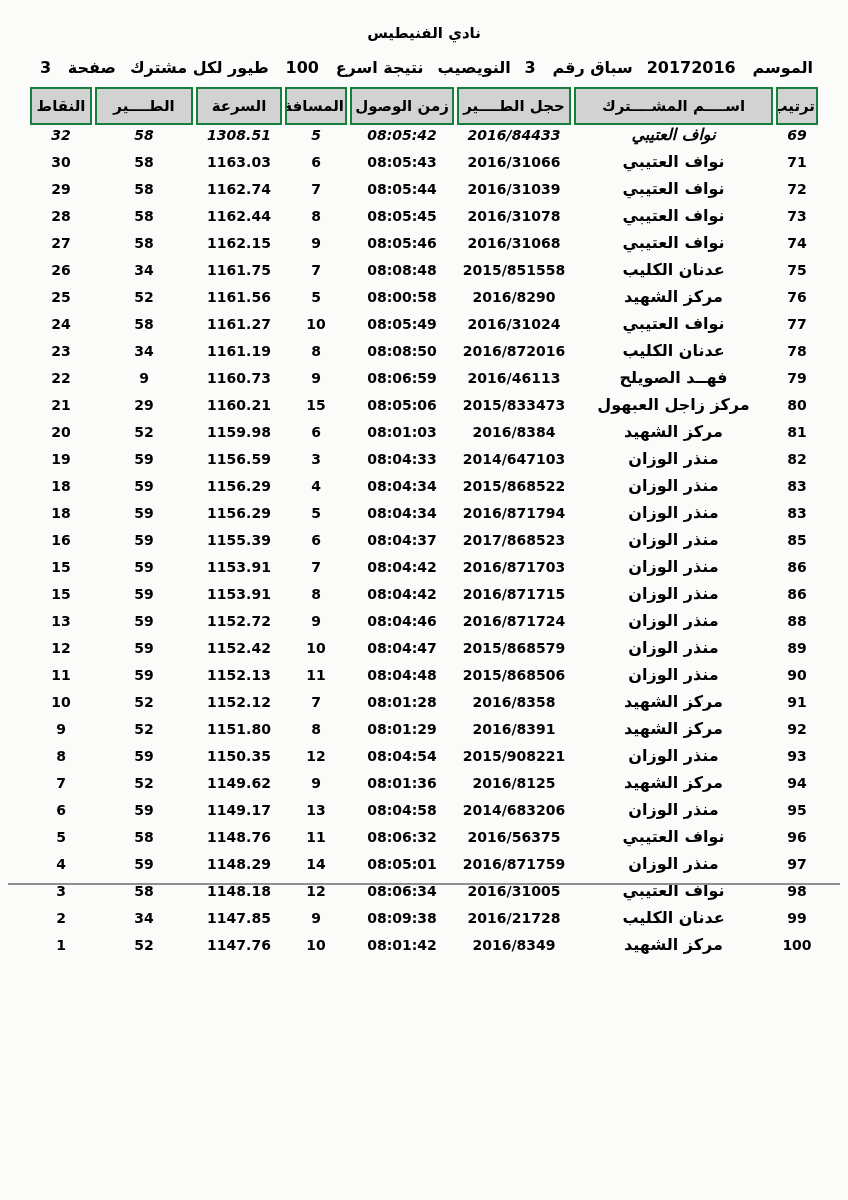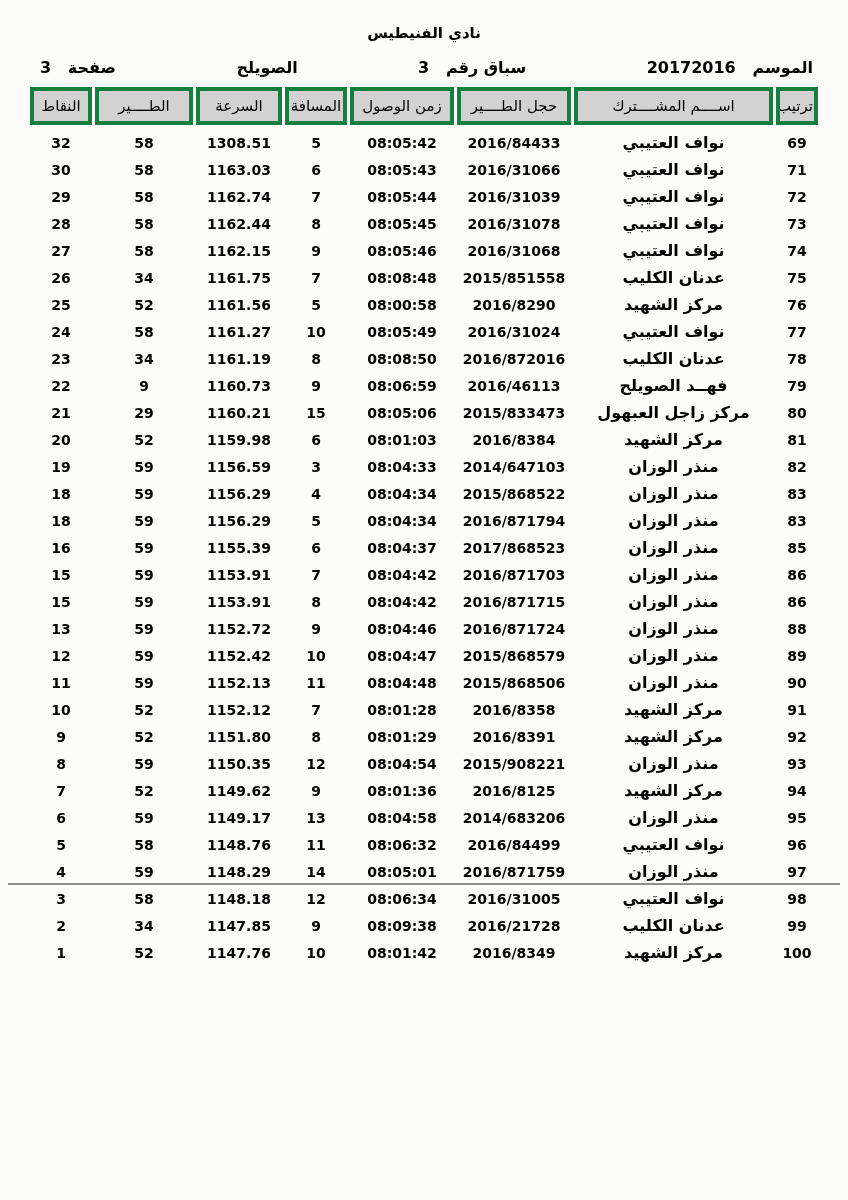--- a/index.html
+++ b/index.html
@@ -37,41 +37,41 @@
   .results-table {
     direction: rtl;
     table-layout: fixed;
     width: 782px;
     margin: 10px auto 0 auto;
     border-collapse: separate;
     border-spacing: 3px 0;
   }
   .results-table thead th {
     background: #d2d2d2;
-    border: 4px solid #15803d;
-    font-weight: normal;
+    border: 2px solid #15803d;
+    font-weight: bold;
     font-size: 15px;
     height: 38px;
     text-align: center;
     vertical-align: middle;
     padding: 2px 1px;
     overflow: hidden;
     white-space: nowrap;
   }
   .results-table tbody td {
     text-align: center;
     vertical-align: middle;
     font-weight: bold;
     font-size: 14px;
     line-height: 18px;
     padding: 4.5px 1px;
     white-space: nowrap;
     overflow: hidden;
   }
-  .results-table tbody tr:first-child td { padding-top: 9px; }
+  .results-table tbody tr:first-child td { padding-top: 1px; font-style: italic; }
   
   .results-table th:nth-child(1), .results-table td:nth-child(1) { width: 42px;  } 
   .results-table th:nth-child(2), .results-table td:nth-child(2) { width: 199px; } 
   .results-table th:nth-child(3), .results-table td:nth-child(3) { width: 114px; } 
   .results-table th:nth-child(4), .results-table td:nth-child(4) { width: 104px; } 
   .results-table th:nth-child(5), .results-table td:nth-child(5) { width: 62px;  } 
   .results-table th:nth-child(6), .results-table td:nth-child(6) { width: 86px;  } 
   .results-table th:nth-child(7), .results-table td:nth-child(7) { width: 98px;  } 
   .results-table th:nth-child(8), .results-table td:nth-child(8) { width: 62px;  } 
   .results-table td:nth-child(2) { font-size: 16px; } 
@@ -86,21 +86,22 @@
 </head>
 <body>
 
 <div class="page">
 
   <div class="club-title">نادي الفنيطيس</div>
 
   <div class="info-line">
     <span class="seg">الموسم&nbsp;&nbsp; 20172016</span>
     <span class="seg">سباق رقم&nbsp;&nbsp; 3</span>
-    <span class="seg">الصويلح</span>
+    <span class="seg">النويصيب</span>
+    <span class="seg">نتيجة اسرع&nbsp;&nbsp; 100&nbsp;&nbsp; طيور لكل مشترك</span>
     <span class="seg">صفحة&nbsp;&nbsp; 3</span>
   </div>
 
   <table class="results-table">
     <thead>
       <tr>
           <th>ترتيب</th>
           <th>اســــم المشــــترك</th>
           <th>حجل الطــــير</th>
           <th>زمن الوصول</th>
@@ -367,21 +368,21 @@
           <td>2014/683206</td>
           <td>08:04:58</td>
           <td>13</td>
           <td>1149.17</td>
           <td>59</td>
           <td>6</td>
         </tr>
         <tr>
           <td>96</td>
           <td>نواف العتيبي</td>
-          <td>2016/84499</td>
+          <td>2016/56375</td>
           <td>08:06:32</td>
           <td>11</td>
           <td>1148.76</td>
           <td>58</td>
           <td>5</td>
         </tr>
         <tr>
           <td>97</td>
           <td>منذر الوزان</td>
           <td>2016/871759</td>

